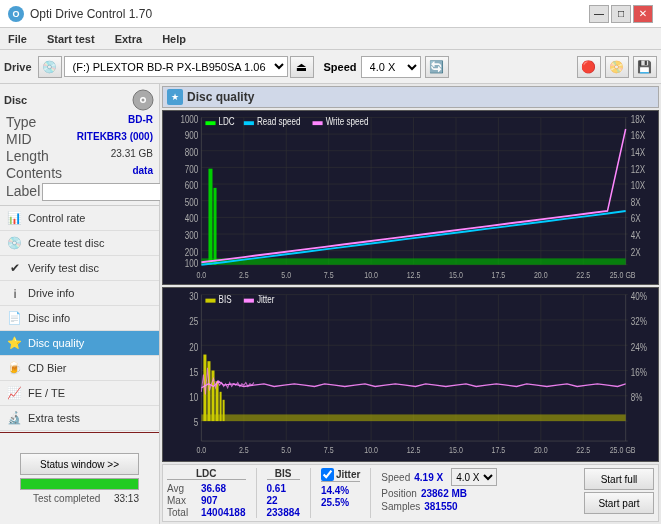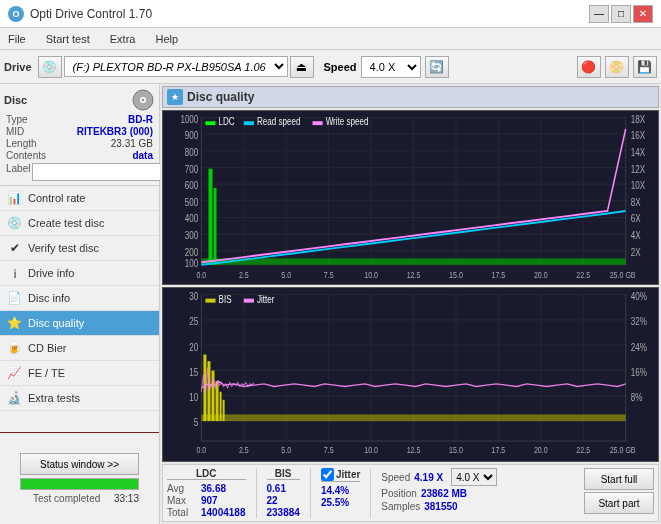--- a/index.html
+++ b/index.html
@@ -9,45 +9,45 @@
     .title-bar { background: #fff; display: flex; align-items: center; justify-content: space-between; padding: 4px 8px; border-bottom: 1px solid #ccc; height: 28px; }
     .title-bar-left { display: flex; align-items: center; gap: 6px; }
     .title-icon { width: 16px; height: 16px; background: #4a9fd4; border-radius: 50%; display: flex; align-items: center; justify-content: center; color: white; font-size: 9px; font-weight: bold; }
     .title-text { font-size: 12px; color: #333; }
     .title-controls { display: flex; gap: 2px; }
     .title-btn { width: 20px; height: 18px; border: 1px solid #aaa; background: #e0e0e0; cursor: pointer; display: flex; align-items: center; justify-content: center; font-size: 10px; }
     .title-btn.close { background: #e05050; color: white; }
     
     
     .menu-bar { background: #f0f0f0; display: flex; align-items: center; padding: 2px 4px; border-bottom: 1px solid #ccc; height: 22px; gap: 12px; }
-    .menu-item { font-size: 11px; color: #333; cursor: pointer; padding: 1px 4px; }
+    .menu-item { font-size: 11px; color: #333; cursor: pointer; padding: 1px 4px; font-weight: bold; }
     
     
     .toolbar { background: #f0f0f0; border-bottom: 1px solid #ccc; display: flex; align-items: center; padding: 3px 4px; height: 34px; gap: 4px; }
     .toolbar-label { font-size: 11px; color: #333; font-weight: bold; margin-right: 2px; }
     .drive-selector { display: flex; align-items: center; gap: 2px; }
-    .drive-select { height: 21px; font-size: 11px; border: 1px solid #aaa; background: white; padding: 0 4px; min-width: 200px; font-style: italic; }
+    .drive-select { height: 21px; font-size: 11px; border: 1px solid #aaa; background: white; padding: 0 4px; min-width: 200px; }
     .toolbar-icon-btn { width: 24px; height: 22px; border: 1px solid #aaa; background: linear-gradient(to bottom, #f8f8f8, #e0e0e0); display: flex; align-items: center; justify-content: center; cursor: pointer; font-size: 12px; }
     .speed-label { font-size: 11px; font-weight: bold; margin-left: 6px; }
     .speed-select { height: 22px; font-size: 11px; border: 1px solid #aaa; background: white; padding: 0 4px; min-width: 60px; }
     .toolbar-spacer { flex: 1; }
     
     
     .main { display: flex; height: calc(524px - 84px); }
     
     
     .sidebar { width: 160px; background: #f0f0f0; border-right: 1px solid #ccc; display: flex; flex-direction: column; flex-shrink: 0; }
     
     
     .disc-panel { background: #f0f0f0; border-bottom: 1px solid #ccc; padding: 4px; }
     .disc-header { display: flex; align-items: center; justify-content: space-between; margin-bottom: 2px; }
     .disc-title { font-size: 11px; font-weight: bold; color: #333; }
     .disc-icon { width: 24px; height: 24px; }
     .disc-row { display: flex; justify-content: space-between; padding: 0 2px; margin-bottom: 1px; }
-    .disc-key { font-size: 10px; color: #555; }
+    .disc-key { font-size: 14px; color: #555; }
     .disc-val { font-size: 10px; color: #0000cc; font-weight: bold; }
     .disc-val-black { font-size: 10px; color: #333; }
     .label-row { display: flex; align-items: flex-start; gap: 2px; margin-top: 2px; padding: 0 2px; }
     .label-input { height: 18px; border: 1px solid #aaa; background: white; font-size: 10px; flex: 1; padding: 0 2px; }
     .label-btn { width: 18px; height: 18px; border: 1px solid #aaa; background: #e8e8e8; display: flex; align-items: center; justify-content: center; cursor: pointer; font-size: 11px; }
     
     
     .nav-items { display: flex; flex-direction: column; }
     .nav-item { display: flex; align-items: center; padding: 5px 8px; cursor: pointer; border-bottom: 1px solid #ddd; gap: 6px; font-size: 11px; color: #333; }
     .nav-item.active { background: #4a9fd4; color: white; }

